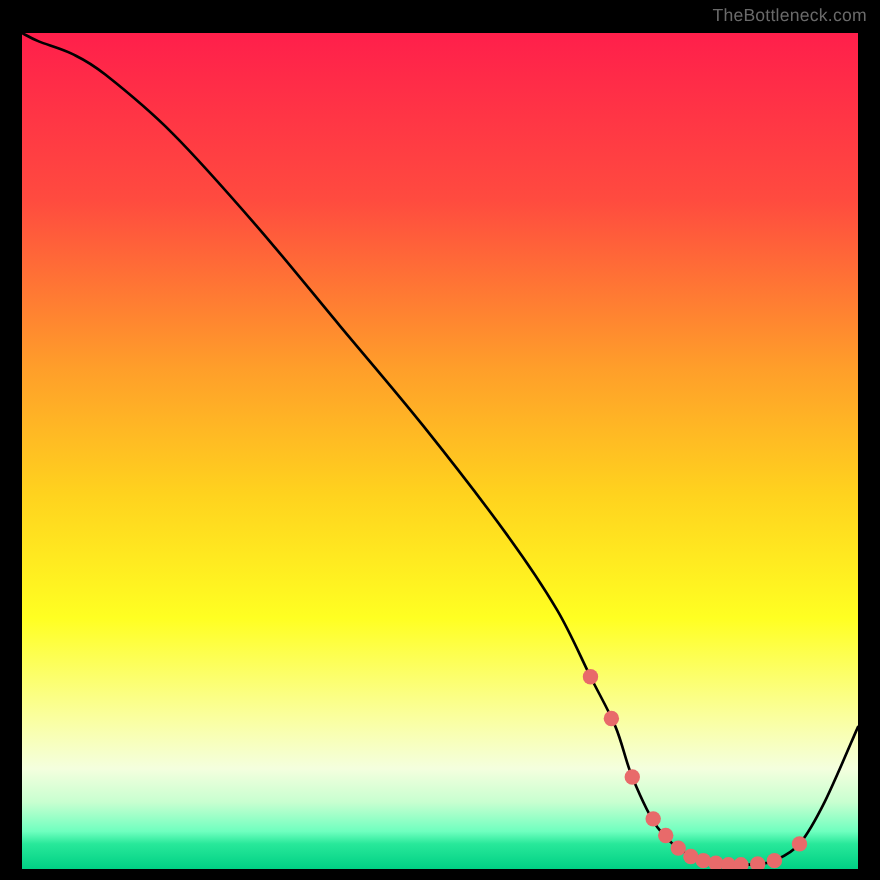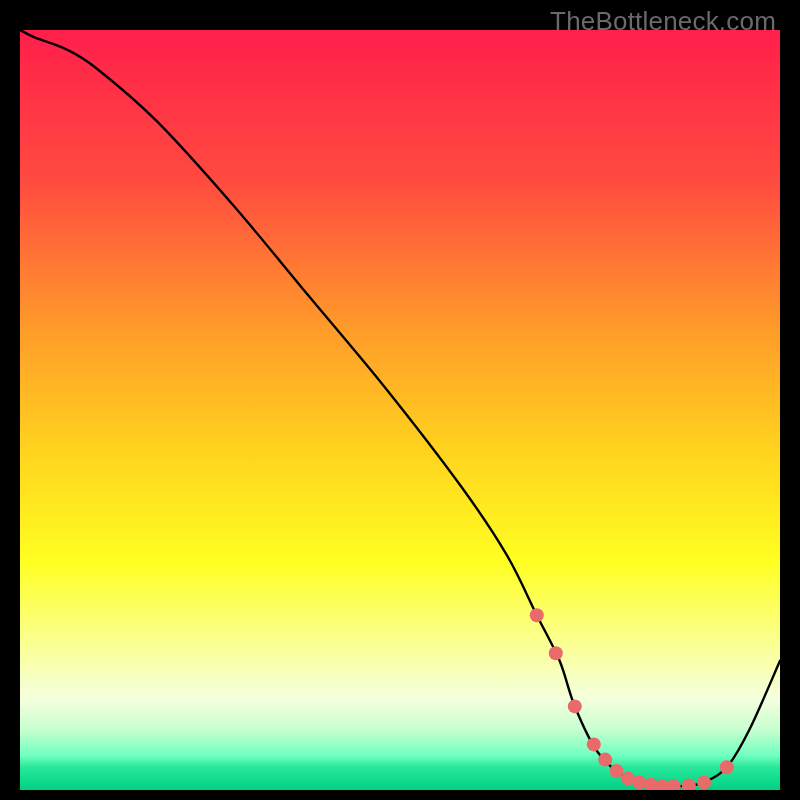--- a/index.html
+++ b/index.html
@@ -22,23 +22,23 @@
   .plot {
     position: absolute;
     left: 0;
     top: 0;
     width: 760px;
     height: 760px;
   }
   .watermark {
     position: absolute;
     top: 6px;
-    right: 24px;
+    right: 12px;
     color: #6a6a6a;
-    font-size: 26px;
+    font-size: 16px;
     font-weight: 500;
     letter-spacing: 0.2px;
   }
   svg { display: block; }
 </style>
 </head>
 <body>
 
 <div class="watermark">TheBottleneck.com</div>
 

